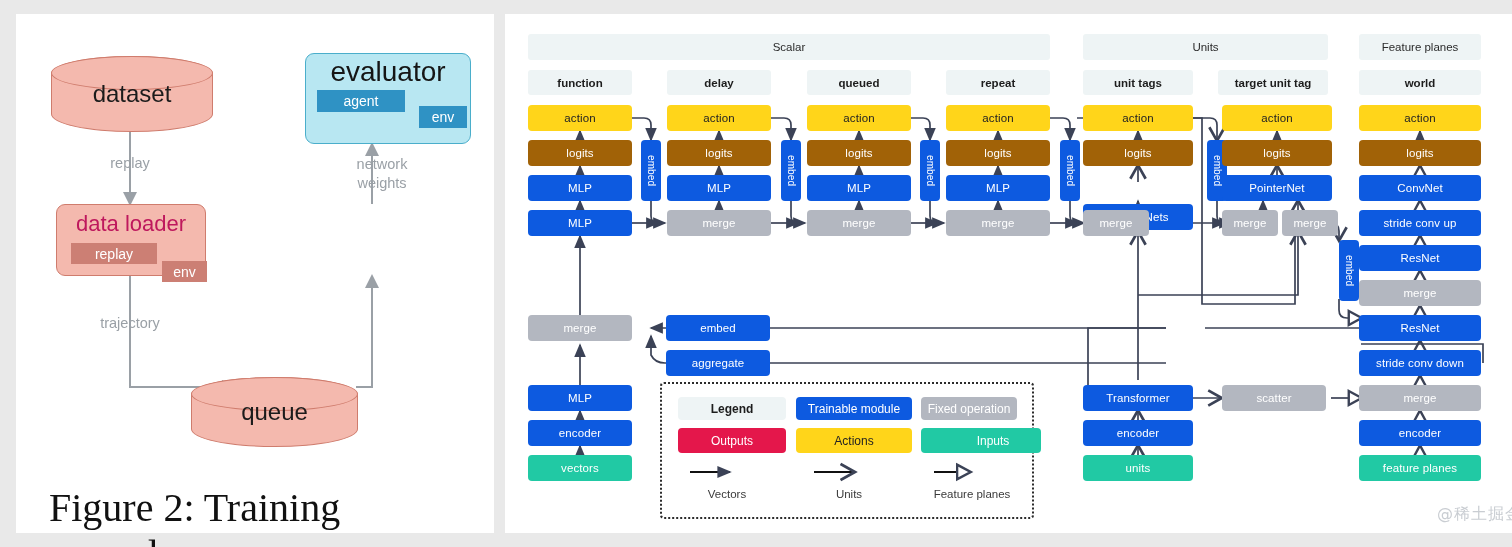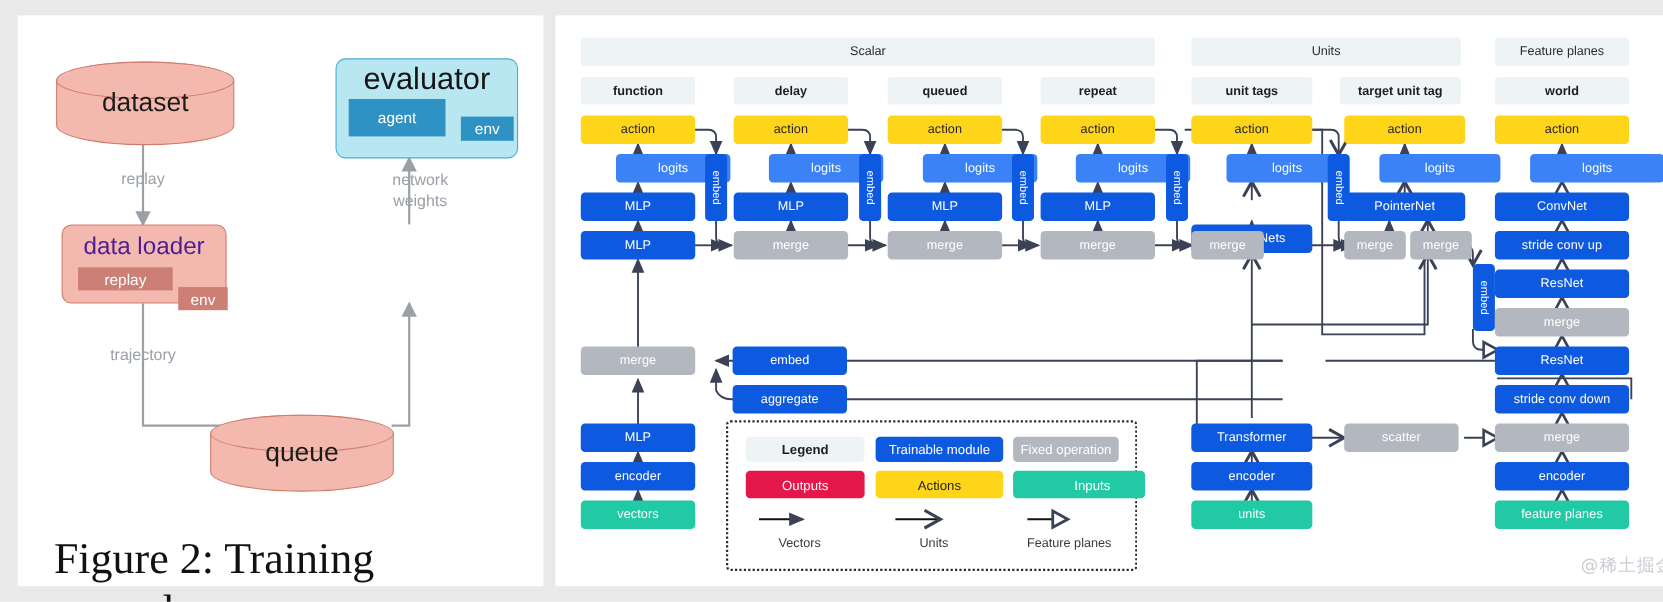--- a/index.html
+++ b/index.html
@@ -60,21 +60,21 @@
     display:flex;align-items:center;justify-content:center;
     font-size:11.5px;font-weight:bold;color:#1d1d1d;
   }
   .nb{
     position:absolute;border-radius:4px;
     display:flex;align-items:center;justify-content:center;
     font-size:11.5px;letter-spacing:.1px;
     box-sizing:border-box;overflow:hidden;white-space:nowrap;
   }
   .n-action{background:#ffd51a;color:#232323;}
-  .n-logits{background:#3b82f6;color:#ffffff;margin-left:32px;}
+  .n-logits{background:#a16207;color:#ffffff;}
   .n-train{background:#0d5ae0;color:#ffffff;}
   .n-fixed{background:#b3b7c0;color:#ffffff;}
   .n-input{background:#21c9a4;color:#ffffff;}
   .n-embed{
     background:#0d5ae0;color:#fff;font-size:10px;
     writing-mode:vertical-rl;text-orientation:mixed;
     display:flex;align-items:center;justify-content:center;
   }
 
   
@@ -128,32 +128,32 @@
       <path d="M424,101 L436,101 L436,78 L378,78" stroke="#4aaecb" stroke-width="1.8" fill="none" marker-end="url(#cy-arrow)"></path>
 
       <path d="M101,240 L101,254 L145,254" stroke="#cc7f74" stroke-width="1.8" fill="none" marker-end="url(#pk-arrow)"></path>
     </svg>
 
     <div class="cyl" style="left:35px;top:42px;width:160px;height:74px;font-size:24px;">
       <span>dataset</span>
     </div>
 
     <div class="rbox pinkbox" style="left:40px;top:190px;width:150px;height:72px;">
-      <div style="font-size:22px;color:#4c1d95;margin-top:6px;">data loader</div>
+      <div style="font-size:22px;color:#be185d;margin-top:6px;">data loader</div>
       <div class="subbox sub-dark-pink" style="left:14px;top:38px;width:86px;height:21px;">replay</div>
       <div class="subbox sub-dark-pink" style="left:105px;top:56px;width:45px;height:21px;">env</div>
     </div>
 
     <div class="cyl" style="left:175px;top:363px;width:165px;height:68px;font-size:24px;">
       <span>queue</span>
     </div>
 
     <div class="rbox cyanbox" style="left:289px;top:39px;width:166px;height:91px;">
       <div style="font-size:28px;color:#151515;margin-top:2px;">evaluator</div>
-      <div class="subbox sub-blue" style="left:11px;top:36px;width:88px;height:34px;">agent</div>
+      <div class="subbox sub-blue" style="left:11px;top:36px;width:88px;height:22px;">agent</div>
       <div class="subbox sub-blue" style="left:113px;top:52px;width:48px;height:22px;">env</div>
     </div>
 
 
     <div class="lbl" style="left:74px;top:141px;width:80px;">replay</div>
     <div class="lbl" style="left:64px;top:301px;width:100px;">trajectory</div>
     <div class="lbl" style="left:306px;top:142px;width:120px;">network</div>
     <div class="lbl" style="left:306px;top:161px;width:120px;">weights</div>
 
     <div class="fig-caption" style="left:33px;top:470px;">Figure 2: Training procedure.</div>

